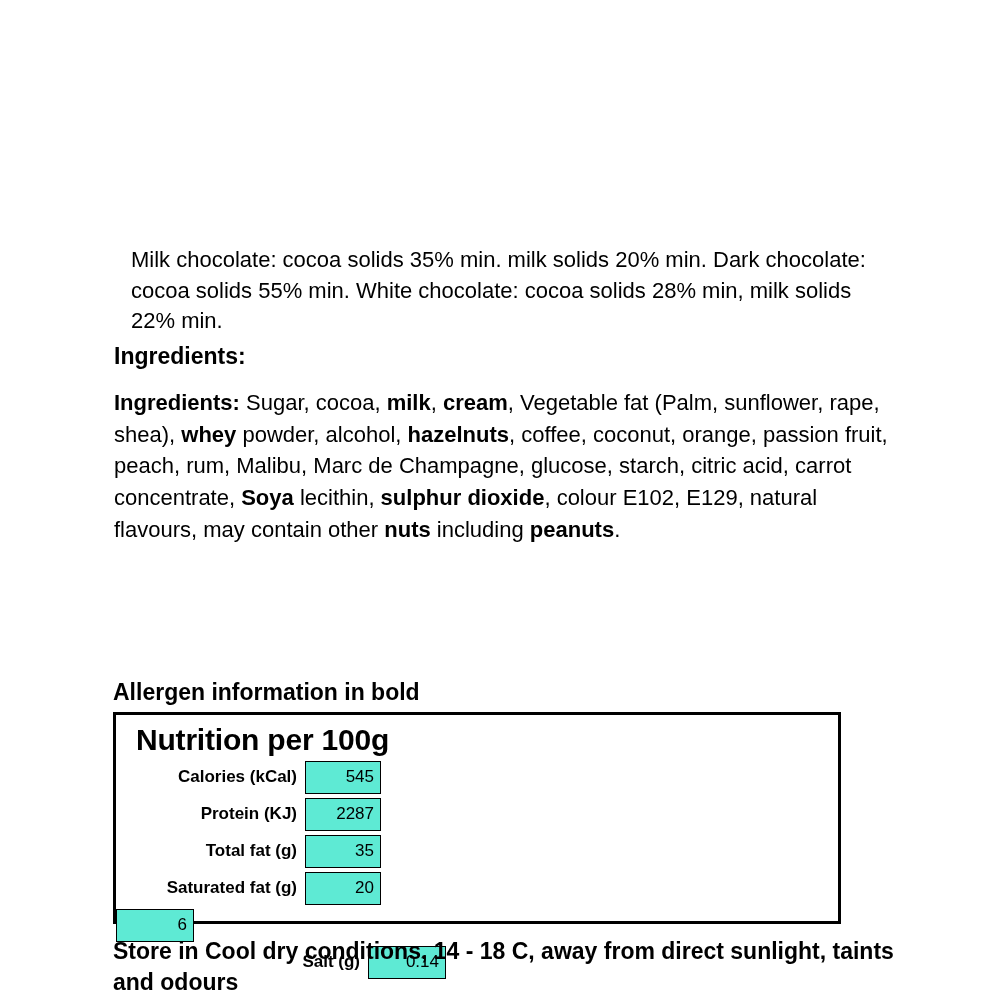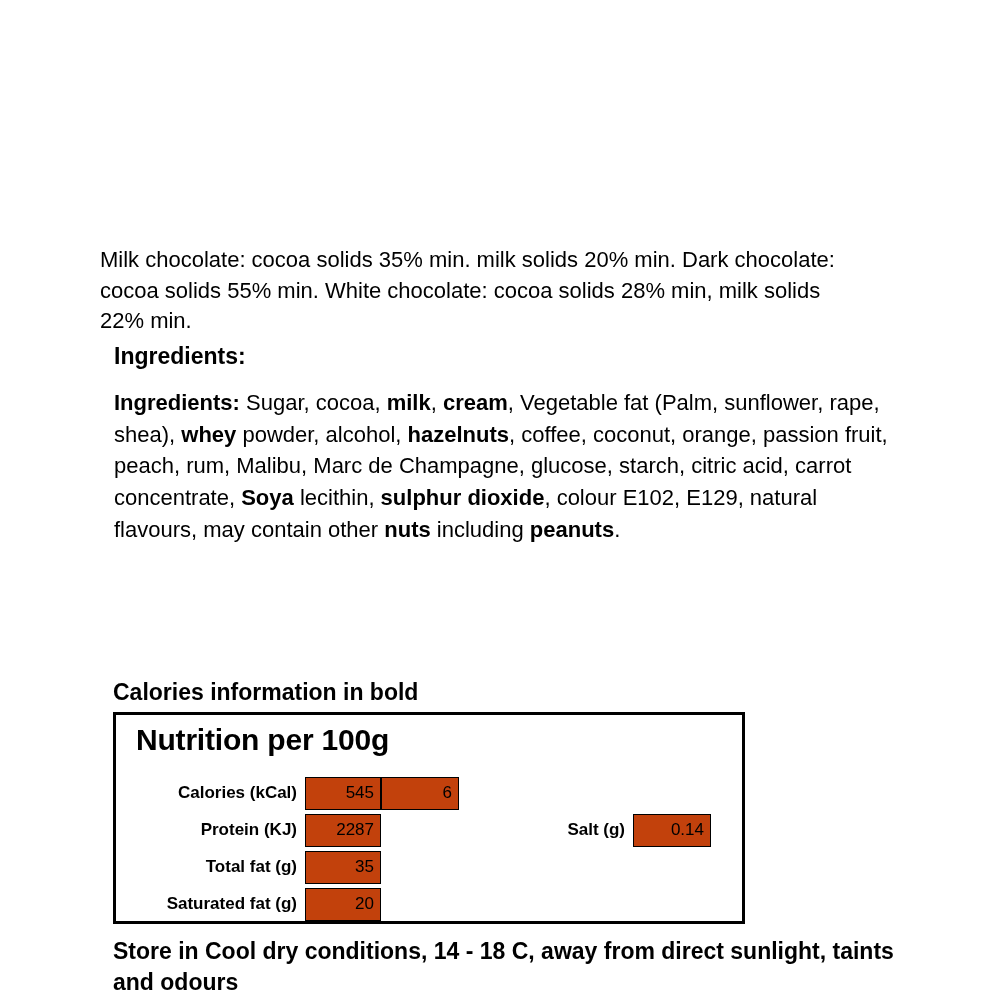--- a/index.html
+++ b/index.html
@@ -34,21 +34,21 @@
   .net-weight {
     position: absolute;
     left: 114px;
     top: 186px;
     font-size: 31px;
     font-weight: bold;
     letter-spacing: -0.2px;
   }
   .cocoa-note {
     position: absolute;
-    left: 100px;
+    left: 131px;
     top: 245px;
     width: 760px;
     font-size: 22px;
     line-height: 1.39;
   }
   .ingredients-heading {
     position: absolute;
     left: 114px;
     top: 343px;
     font-size: 23px;
@@ -67,39 +67,40 @@
     position: absolute;
     left: 113px;
     top: 679px;
     font-size: 23px;
     font-weight: bold;
   }
   .nutrition-box {
     position: absolute;
     left: 113px;
     top: 712px;
-    width: 632px;
+    width: 728px;
     height: 212px;
     border: 3px solid #000;
     box-sizing: border-box;
   }
   .nutrition-title {
     position: absolute;
     left: 20px;
     top: 8px;
     font-size: 30px;
     font-weight: bold;
     letter-spacing: -0.2px;
   }
   .nut-grid {
     position: absolute;
     left: 0;
-    top: 60px;
+    top: 44px;
     width: 100%;
     display: flex;
+    flex-direction: column;
   }
   .nut-col {
     display: flex;
     flex-direction: column;
   }
   .nut-col.left { width: 256px; padding-left: 9px; }
   .nut-col.right { width: 330px; }
   .nut-row {
     display: flex;
     align-items: center;
@@ -117,21 +118,21 @@
   .nut-value {
     width: 76px;
     height: 33px;
     border: 1px solid #000;
     box-sizing: border-box;
     font-size: 17px;
     display: flex;
     align-items: center;
     justify-content: flex-end;
     padding-right: 6px;
-    background: #c2410c;
+    background: #5eead4;
   }
   .nut-value.wide { width: 78px; }
   .storage {
     position: absolute;
     left: 113px;
     top: 936px;
     width: 800px;
     font-size: 23px;
     font-weight: bold;
     line-height: 1.33;
@@ -143,21 +144,21 @@
 <div class="page">
 
 
 
   <div class="cocoa-note">Milk chocolate: cocoa solids 35% min. milk solids 20% min. Dark chocolate: cocoa solids 55% min. White chocolate: cocoa solids 28% min, milk solids 22% min.</div>
 
   <div class="ingredients-heading">Ingredients:</div>
 
   <div class="ingredients-body"><b>Ingredients:</b> Sugar, cocoa, <b>milk</b>, <b>cream</b>, Vegetable fat (Palm, sunflower, rape, shea), <b>whey</b> powder, alcohol, <b>hazelnuts</b>, coffee, coconut, orange, passion fruit, peach, rum, Malibu, Marc de Champagne, glucose, starch, citric acid, carrot concentrate, <b>Soya</b> lecithin, <b>sulphur dioxide</b>, colour E102, E129, natural flavours, may contain other <b>nuts</b> including <b>peanuts</b>.</div>
 
-  <div class="allergen-note">Calories information in bold</div>
+  <div class="allergen-note">Allergen information in bold</div>
 
   <div class="nutrition-box">
     <div class="nutrition-title">Nutrition per 100g</div>
     <div class="nut-grid">
 
       <div class="nut-col left">
         <div class="nut-row">
           <div class="nut-label">Calories (kCal)</div>
           <div class="nut-value">545</div>
         </div>

